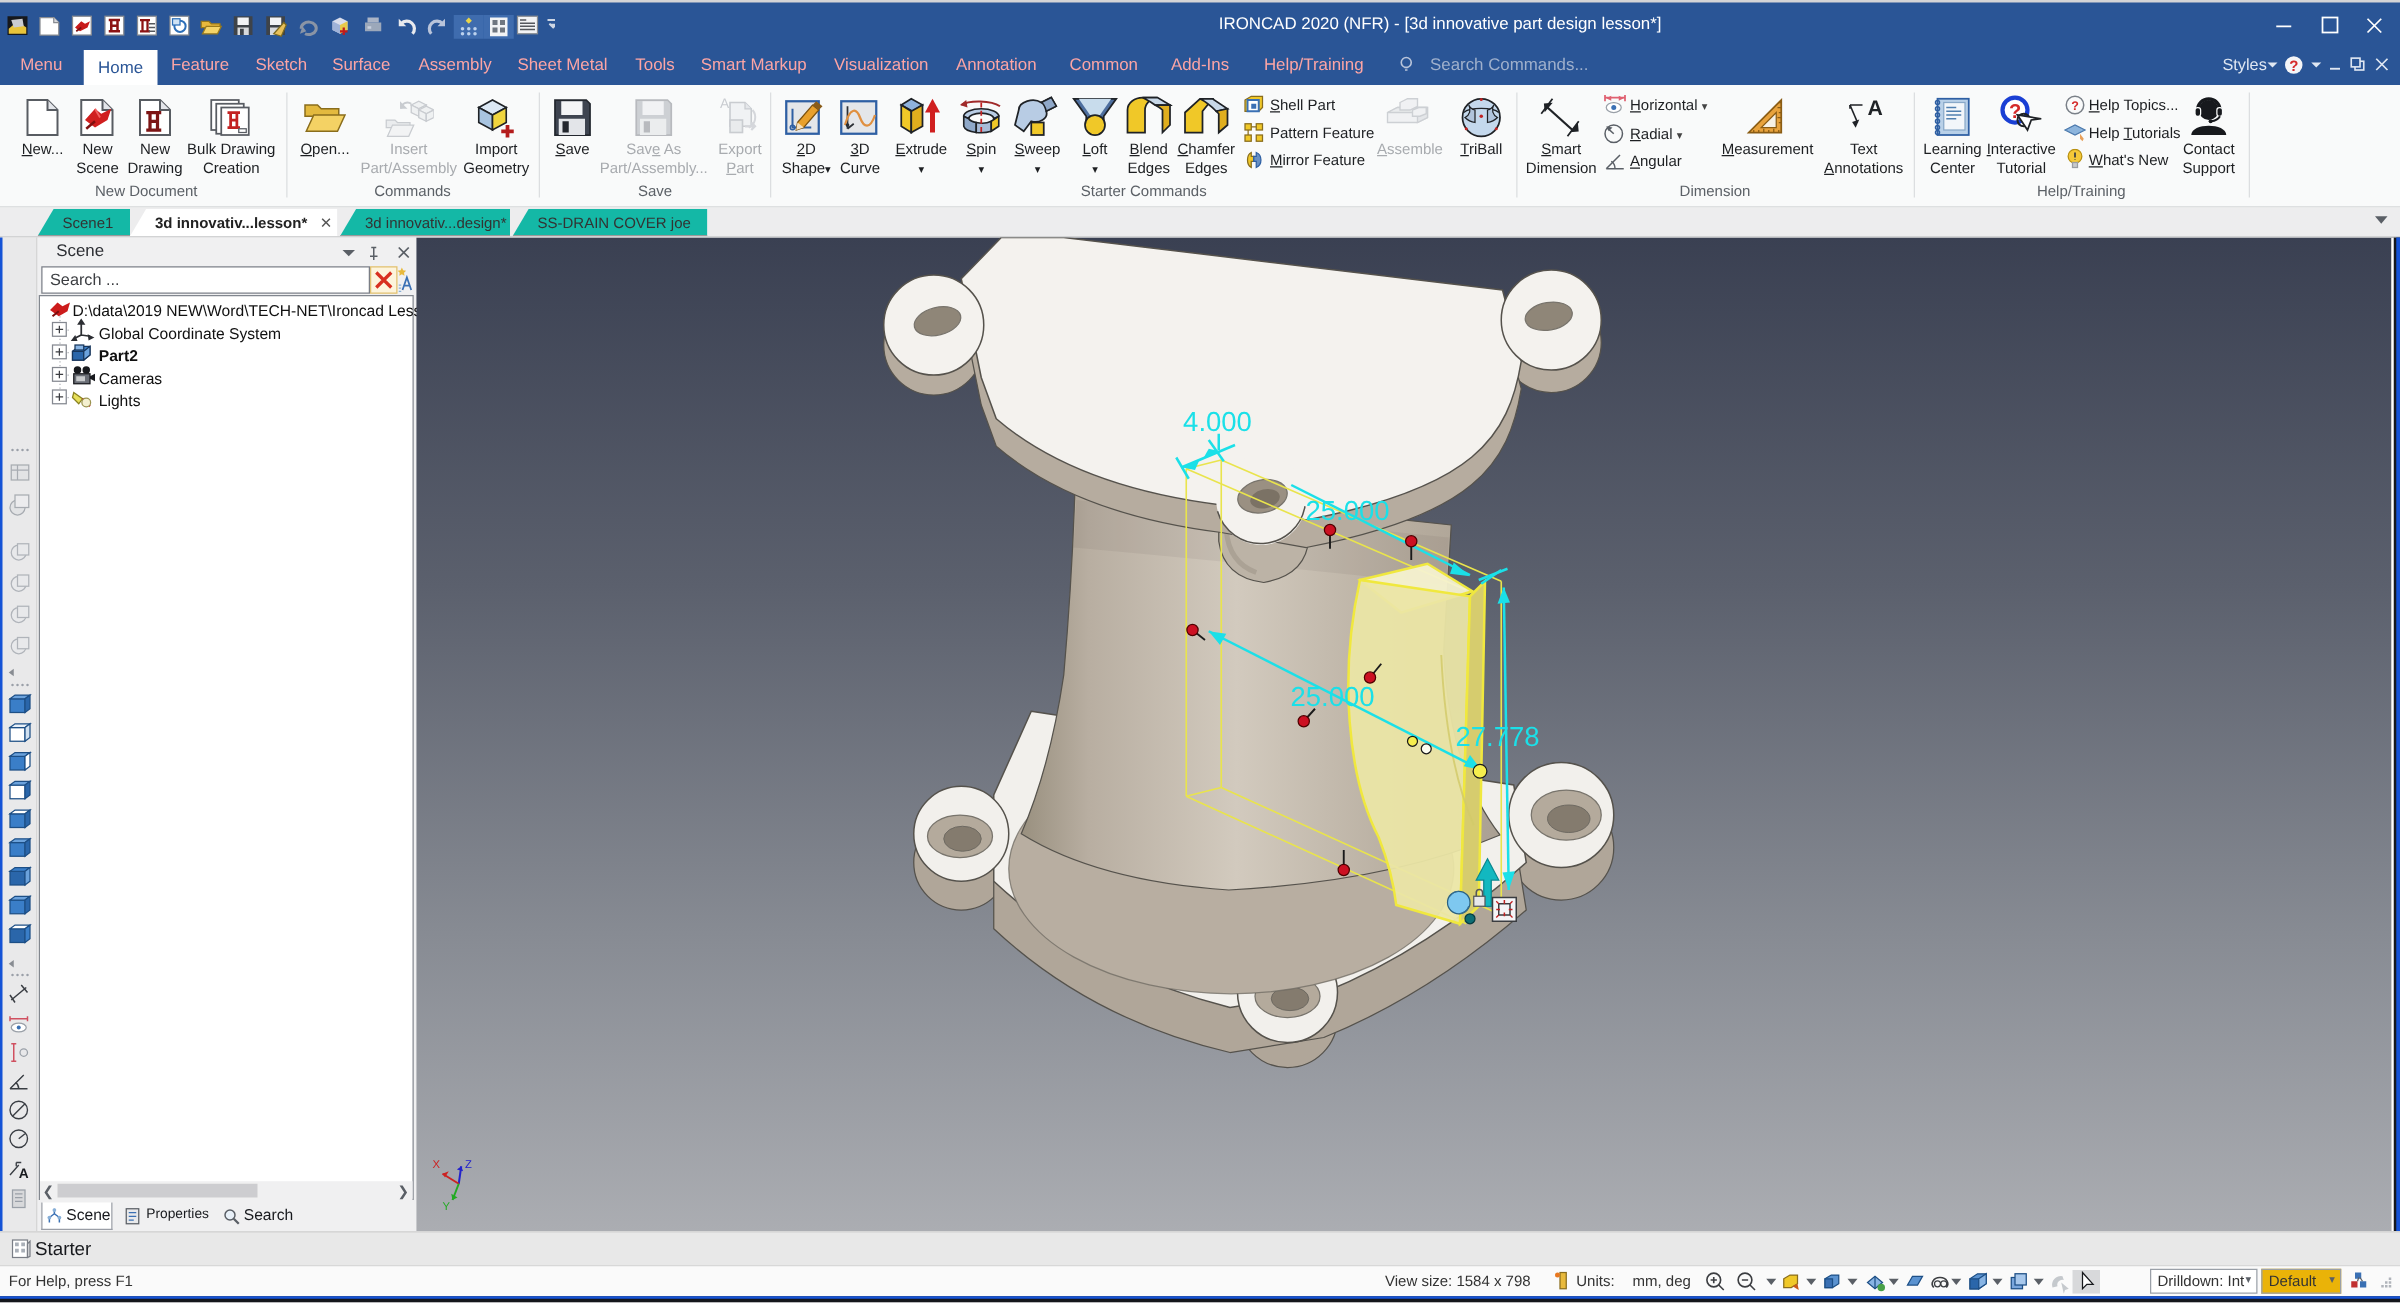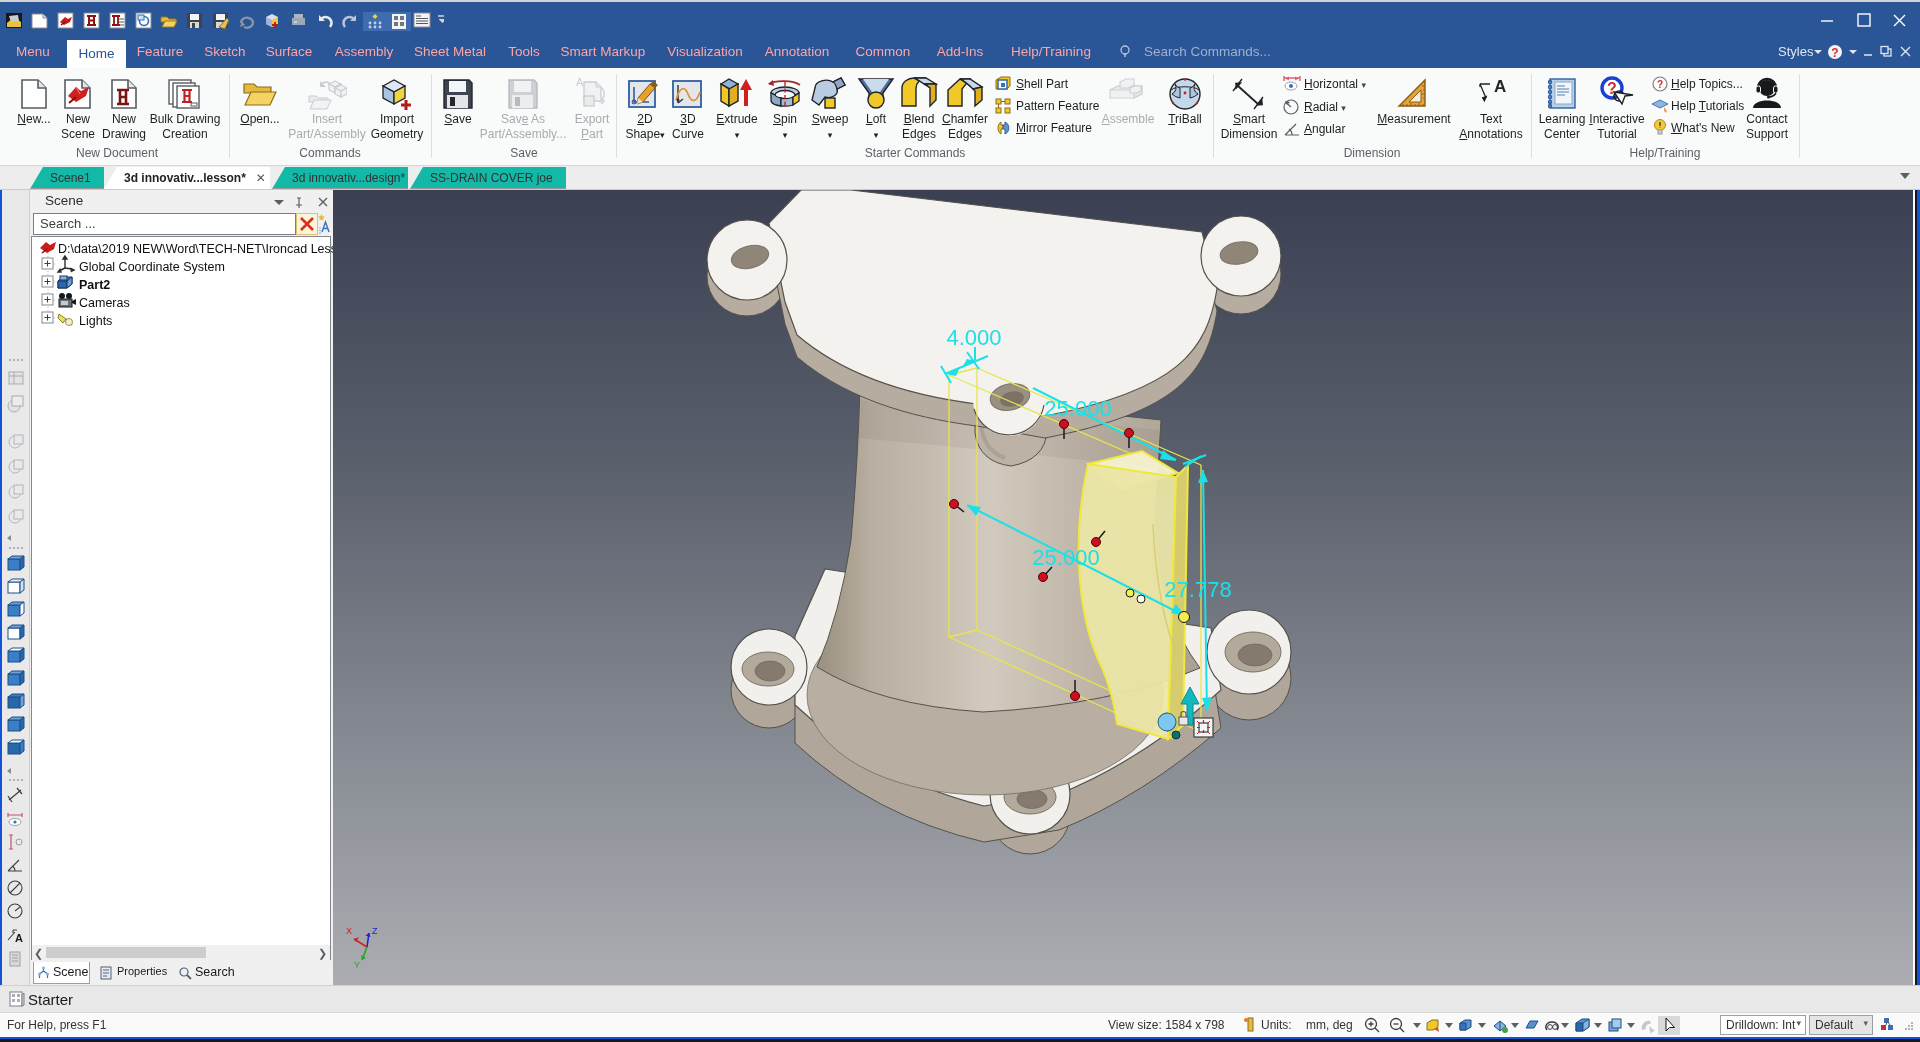--- a/index.html
+++ b/index.html
@@ -126,20 +126,21 @@
   </g>
   <g transform="translate(410,1)">
     <rect x="0" y="0" width="16" height="14" fill="#f2f3f5" stroke="#8a8d92"></rect>
     <path d="M2 3 h5 M2 5.5 h12 M2 8 h12 M2 10.5 h12" stroke="#55585e" stroke-width="1.2"></path>
   </g>
   <g transform="translate(434,4)">
     <path d="M0 0 h9 M1.5 3 l3 3 3 -3" fill="none" stroke="#cdd6e4" stroke-width="1.5"></path>
     <path d="M1.5 3 h6 l-3 3.5 z" fill="#cdd6e4"></path>
   </g>
 </svg>
+<div class="abs" style="left:975px; top:9px; width:560px; color:#ffffff; font-size:13.5px;">IRONCAD 2020 (NFR) - [3d innovative part design lesson*]</div>
 <svg class="abs" style="left:1815px; top:10px;" width="100" height="18" viewBox="0 0 100 18">
   <path d="M6 9 h12" stroke="#fff" stroke-width="1.4"></path>
   <rect x="43" y="2" width="12" height="12" fill="none" stroke="#fff" stroke-width="1.4"></rect>
   <path d="M79 3 l11 11 M90 3 l-11 11" stroke="#fff" stroke-width="1.4"></path>
 </svg>
 </div>
 <div id="menubar" class="abs">
 <div class="mtab" style="left:33px;">Menu</div>
 <div class="mtab" style="left:160px;">Feature</div>
 <div class="mtab" style="left:225px;">Sketch</div>
@@ -961,21 +962,21 @@
       </g>
     <path d="M264 7 l4 5 4 -5 z" fill="#5a5f66"></path>
     <g transform="translate(276,1)" opacity="0.55">
         <path d="M3 13 a7 7 0 0 1 8 -9 l1 3 a4 4 0 0 0 -5 5 z" fill="#9aa0a8"></path>
         <path d="M10 9 l6 5 -3 1 -1 3 z" fill="#9aa0a8"></path>
       </g>
     <rect x="295" y="0" width="22" height="19" fill="#d8d9db"></rect>
     <path d="M303 2 l0 13 3.5 -3.5 5 0 z" fill="#fff" stroke="#17191d"></path>
   </svg>
   <div class="abs" style="left:1720px; top:2px; width:86px; height:20px; background:#fff; border:1px solid #9aa0a8; font-size:12px; padding:2px 0 0 5px;">Drilldown: Int <span style="float:right; margin-right:4px; color:#5a5f66; font-size:9px;">▾</span></div>
-  <div class="abs" style="left:1809px; top:2px; width:64px; height:20px; background:#e5e5e5; border:1px solid #9aa0a8; font-size:12px; padding:2px 0 0 5px;">Default <span style="float:right; margin-right:4px; color:#5a5f66; font-size:9px;">▾</span></div>
+  <div class="abs" style="left:1809px; top:2px; width:64px; height:20px; background:#eab308; border:1px solid #9aa0a8; font-size:12px; padding:2px 0 0 5px;">Default <span style="float:right; margin-right:4px; color:#5a5f66; font-size:9px;">▾</span></div>
   <svg class="abs" style="left:1880px; top:4px;" width="36" height="16" viewBox="0 0 36 16">
     <rect x="1" y="8" width="5" height="5" fill="#c03030"></rect>
       <rect x="8" y="8" width="5" height="5" fill="#3a70b4"></rect>
       <rect x="4" y="1" width="5" height="5" fill="#3a70b4"></rect>
     <path d="M6 8 L7 5 M10 8 L8 5" stroke="#5a5f66"></path>
     <g fill="#b0b4ba">
         <rect x="31" y="11" width="2" height="2"></rect>
         <rect x="28" y="11" width="2" height="2"></rect>
         <rect x="25" y="11" width="2" height="2"></rect>
         <rect x="31" y="8" width="2" height="2"></rect>

